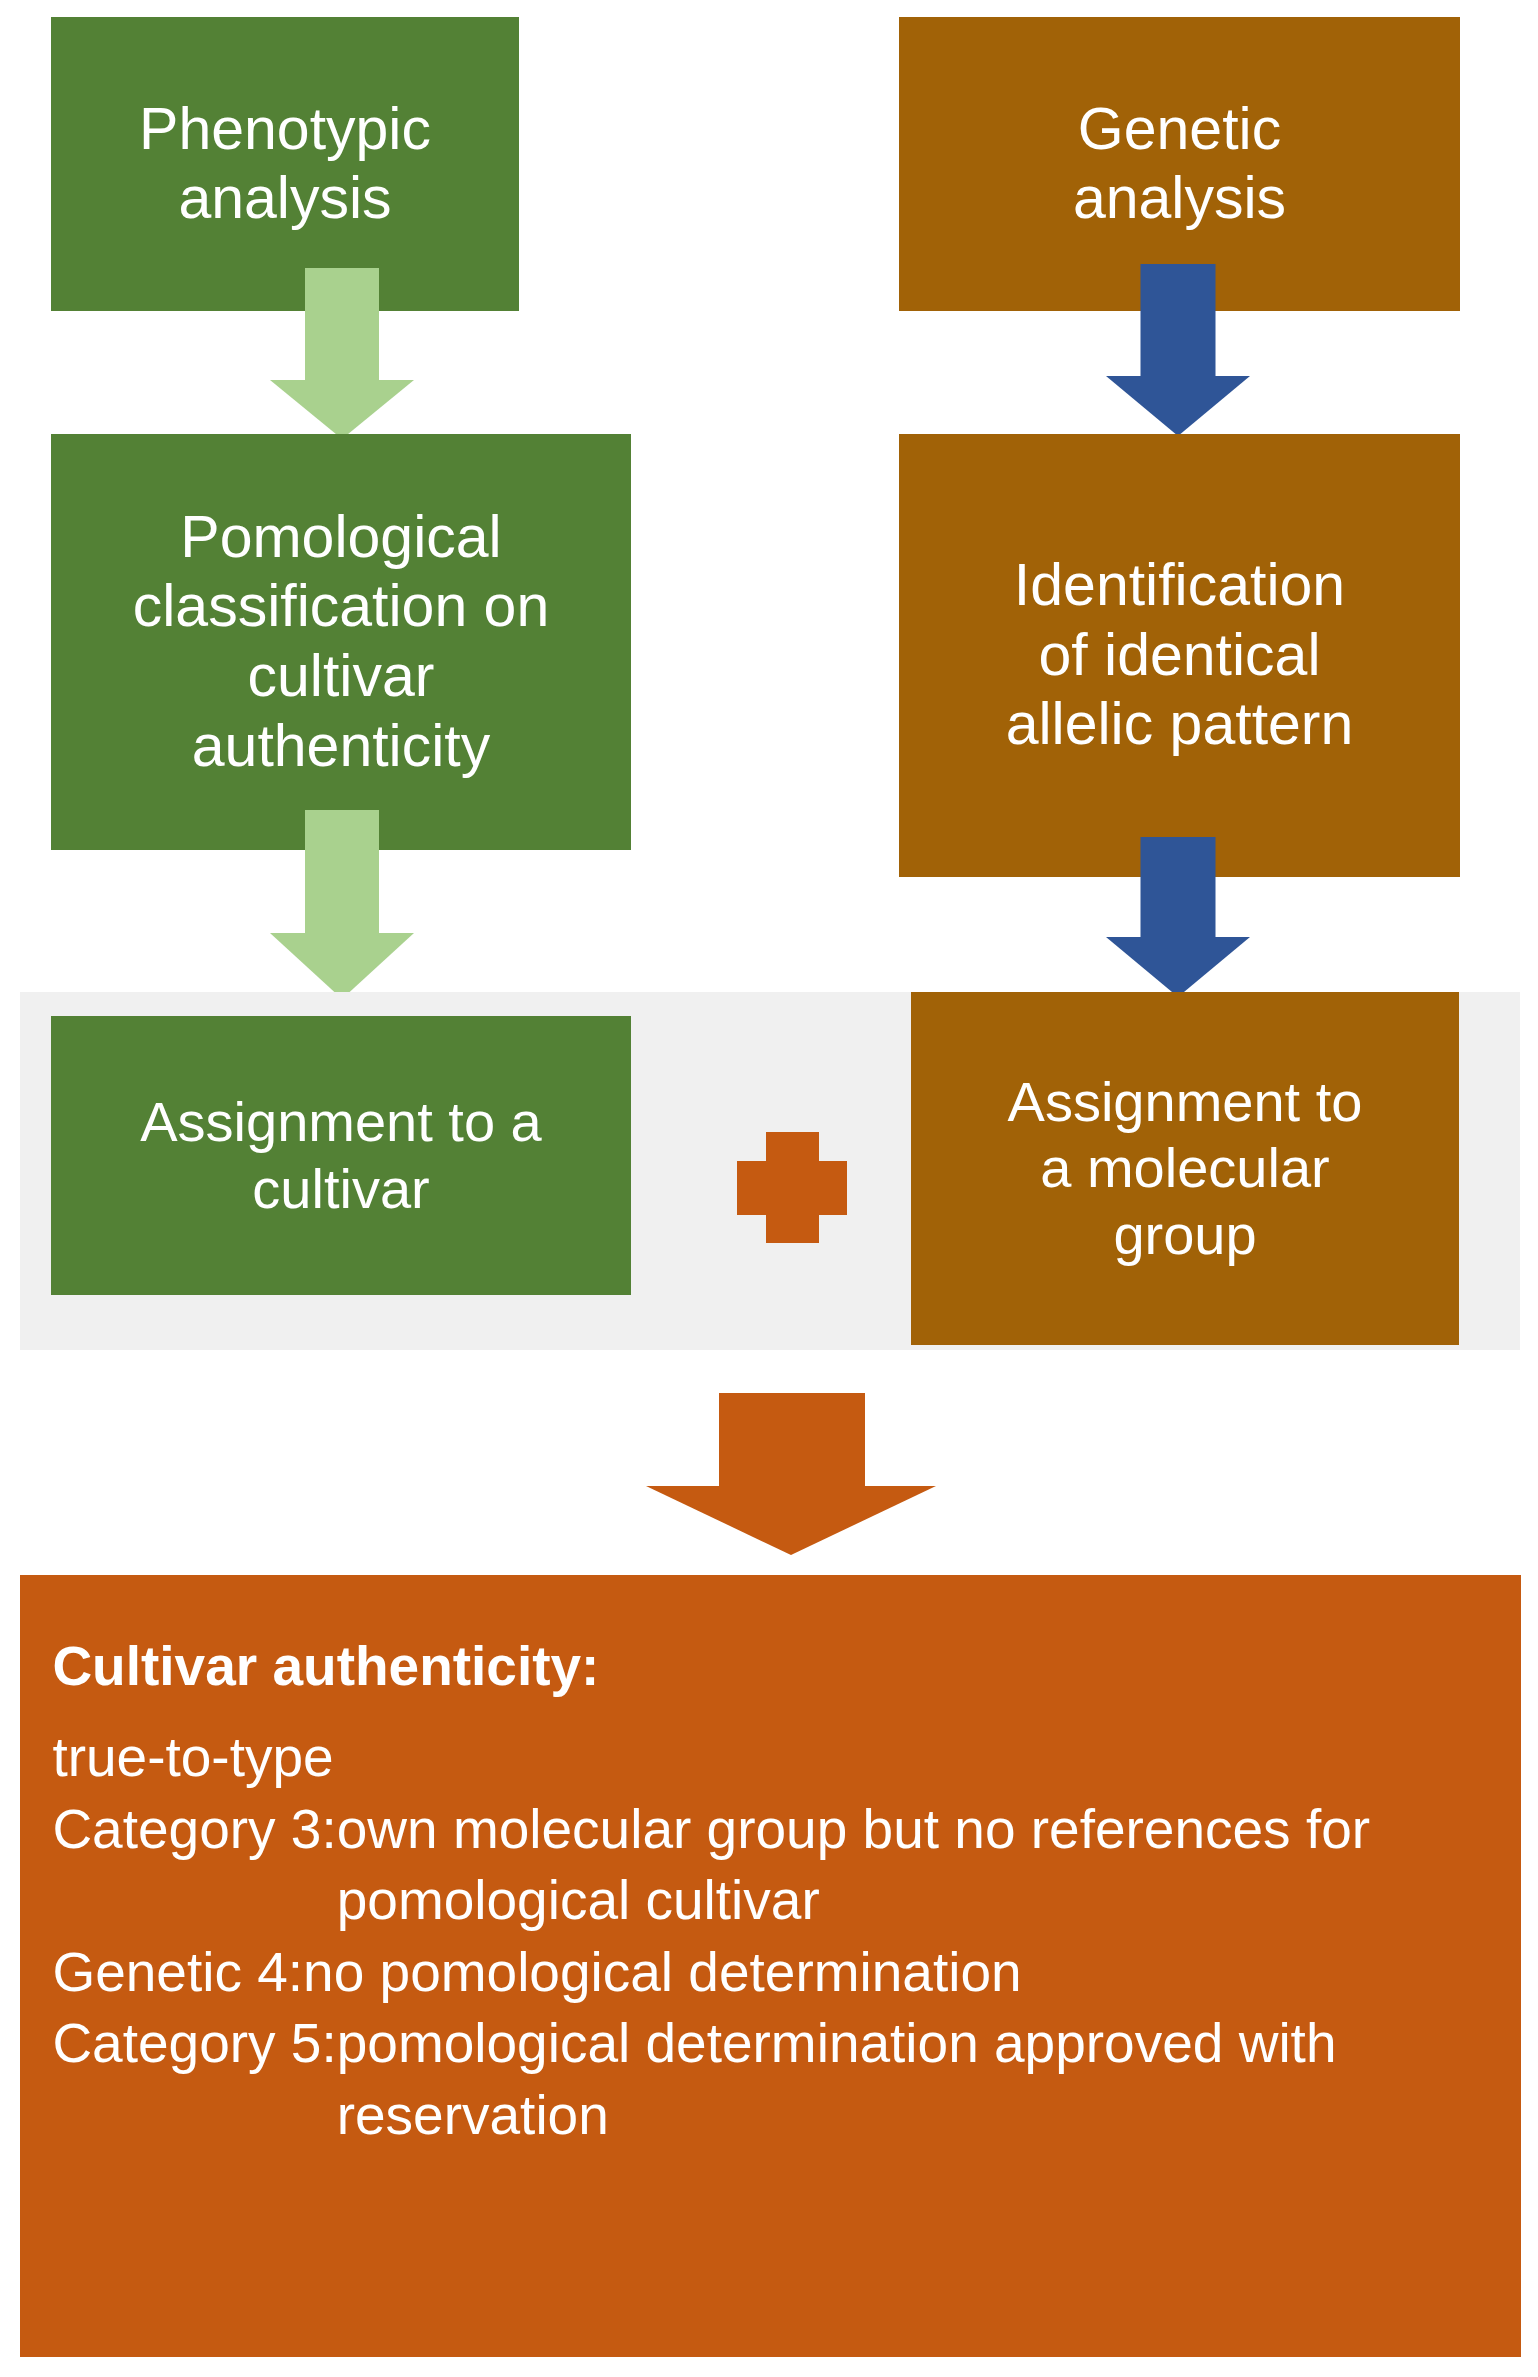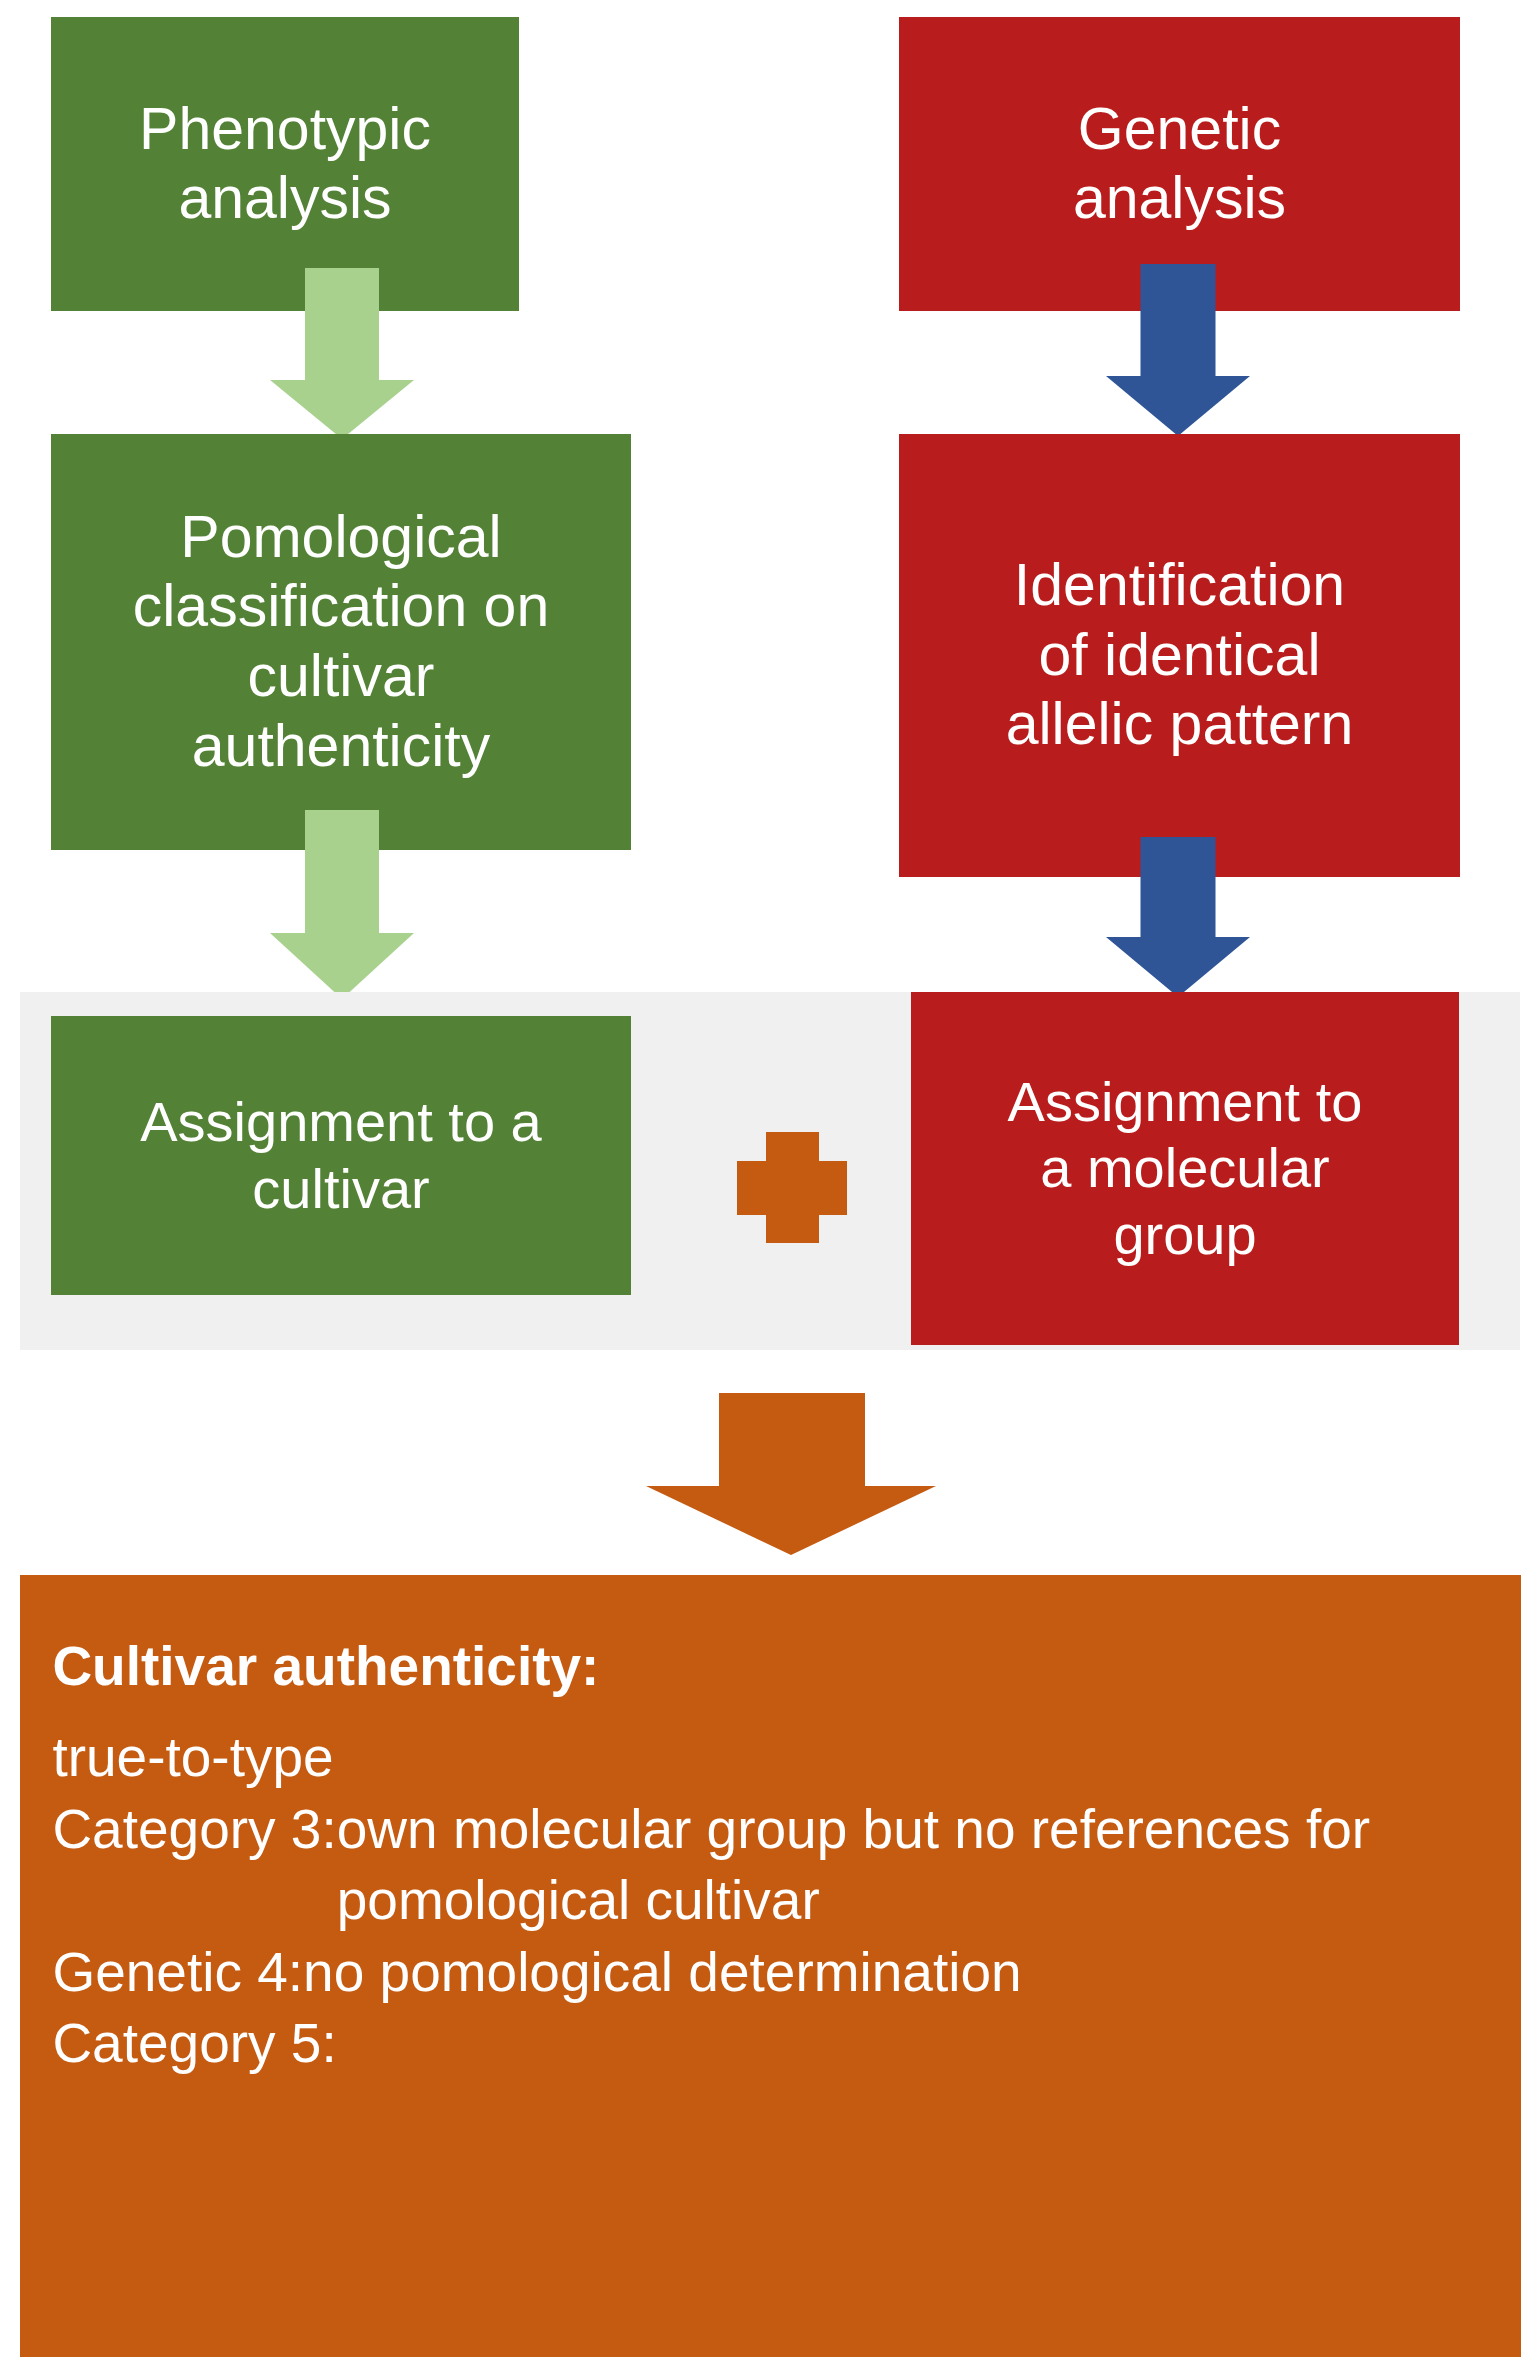--- a/index.html
+++ b/index.html
@@ -14,21 +14,21 @@
     position:absolute;
     display:flex;align-items:center;justify-content:center;
     text-align:center;
     color:#ffffff;
     line-height:1.18;
     box-sizing:border-box;
   }
   .box .txt{display:block;width:100%;white-space:pre-line;}
 
   .green{background:#538135;}
-  .blue{background:#b91c1c;}
+  .blue{background:#a16207;}
   .graypanel{background:#F0F0F0;}
 
   
   #box-phenotypic{left:51px;top:17.3px;width:468px;height:294px;font-size:59px;}
   #box-genetic{left:899px;top:17.3px;width:561px;height:294px;font-size:59px;}
 
   
   #box-pomological{left:51px;top:434px;width:580px;height:416px;font-size:59px;}
   #box-identification{left:899px;top:434px;width:561px;height:443px;font-size:59px;}
 
@@ -167,18 +167,19 @@
       <div class="cat-row">
         <span class="cat-label">Category 3:</span>
         <span class="cat-desc">own molecular group but no references for pomological cultivar</span>
       </div>
       <div class="cat-row">
         <span class="cat-label">Genetic 4:</span>
         <span class="cat-desc">no pomological determination</span>
       </div>
       <div class="cat-row">
         <span class="cat-label">Category 5:</span>
+        <span class="cat-desc">pomological determination approved with reservation</span>
       </div>
     </div>
   </div>
 
 </div>
 
 
 </body></html>

